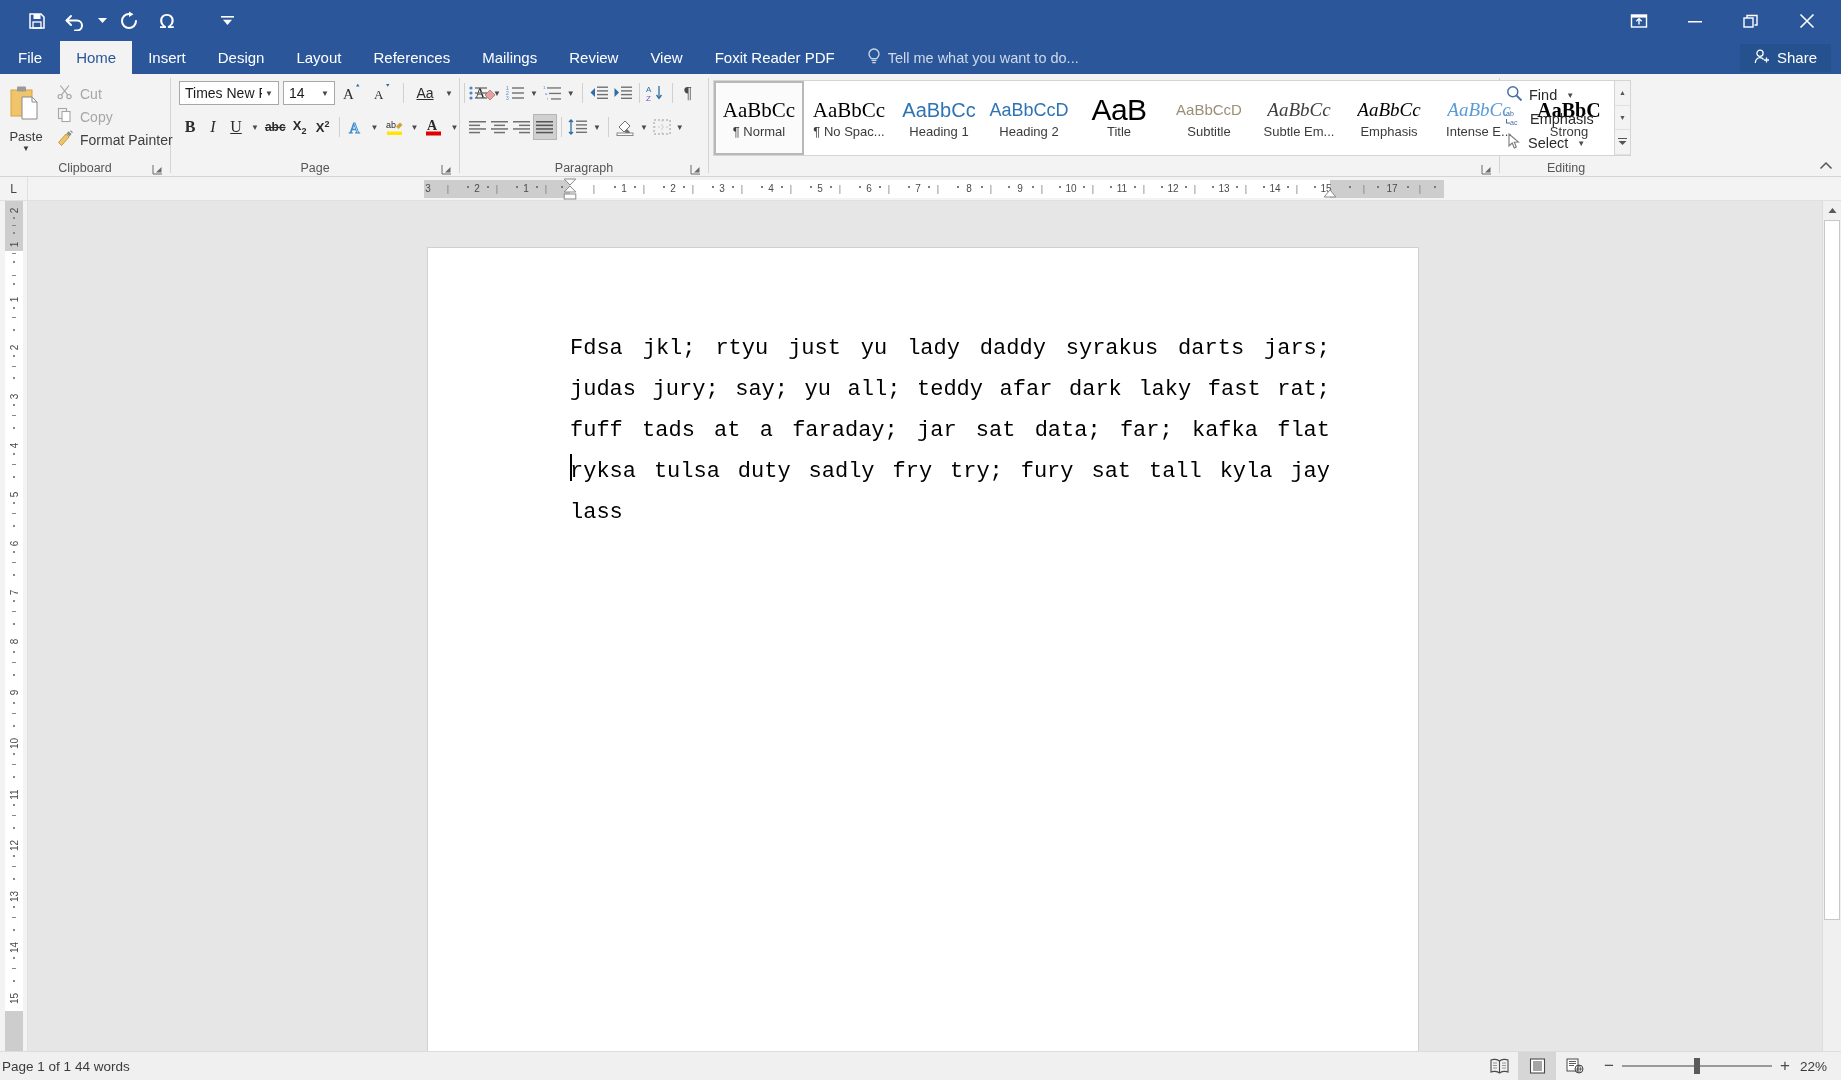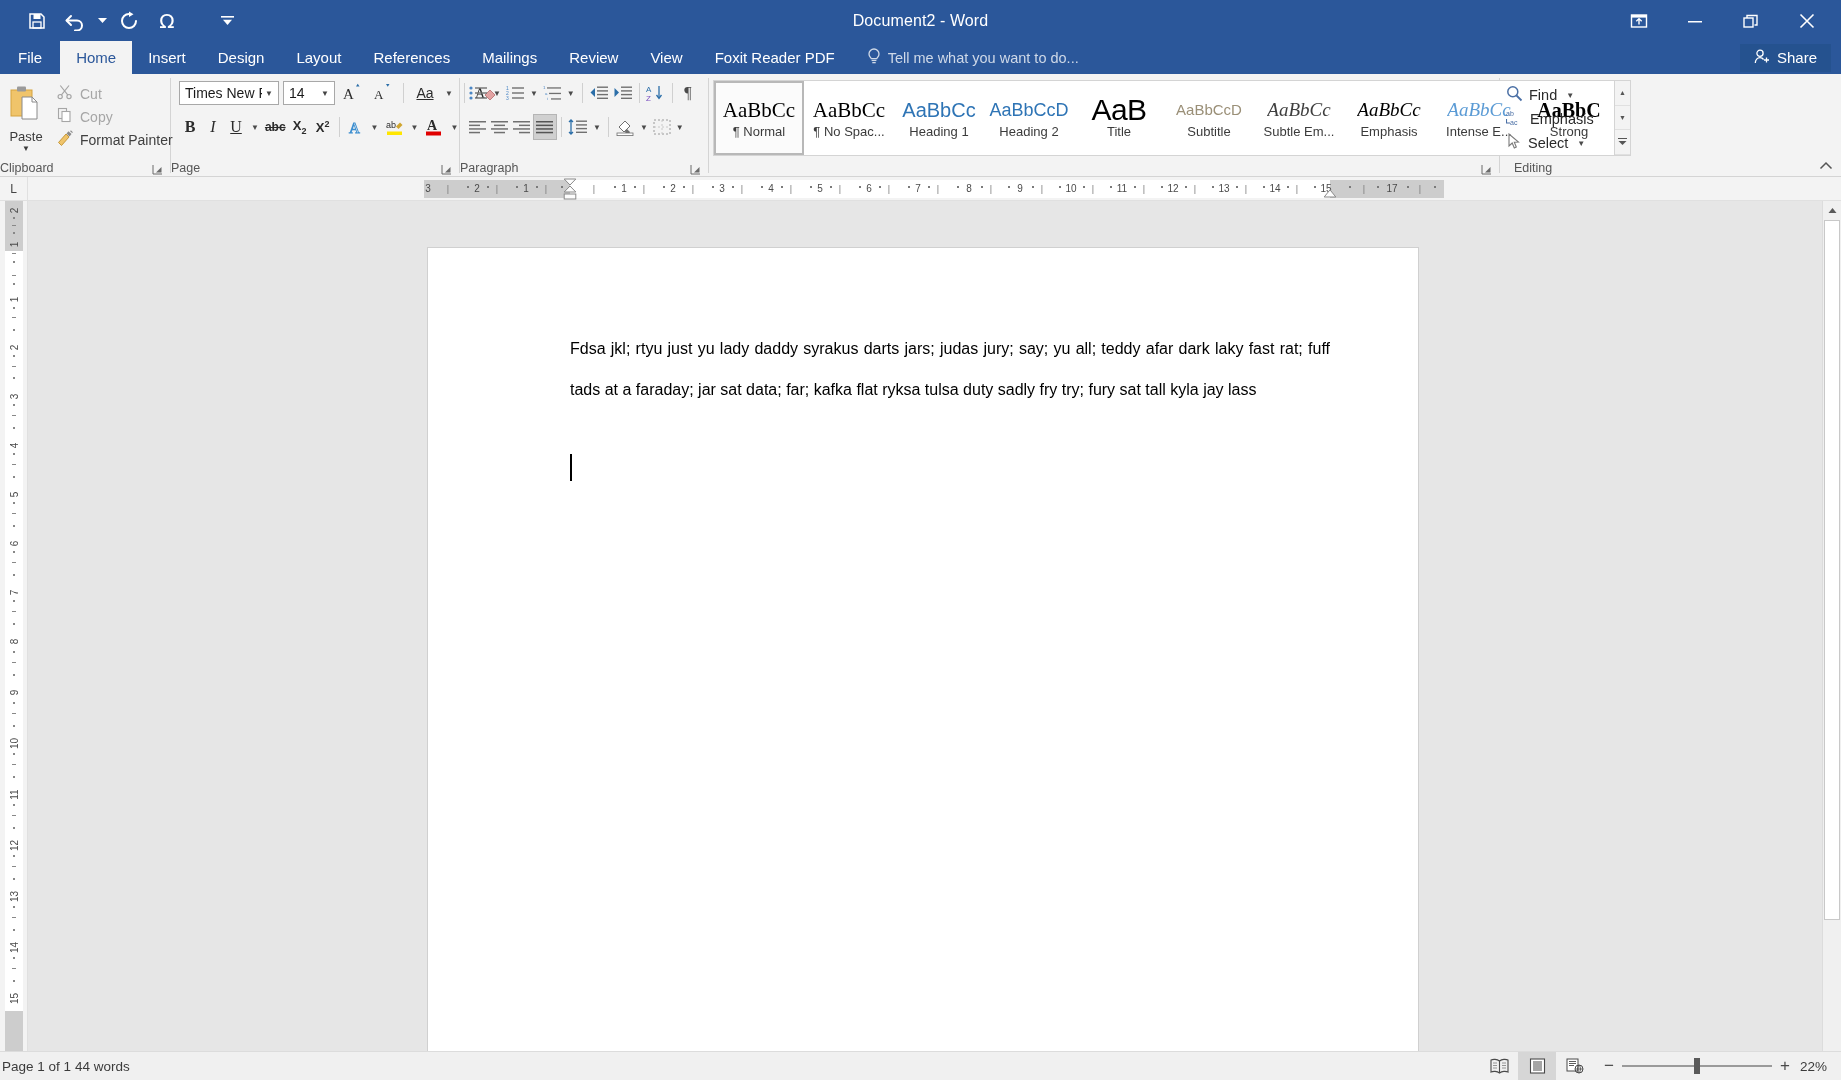--- a/index.html
+++ b/index.html
@@ -59,21 +59,21 @@
   }
 
   
   .ribbon {
     height: 103px; background: #f3f3f3; border-bottom: 1px solid #d4d4d4;
     display: flex; flex: 0 0 103px; position: relative;
   }
   .group { position: relative; height: 103px; display: flex; flex-direction: column; }
   .group-body { flex: 1; display: flex; align-items: flex-start; padding-top: 5px; }
   .group-label {
-    height: 18px; font-size: 12.5px; color: #565656; 
+    height: 18px; font-size: 12.5px; color: #565656; text-align: center;
     position: relative; line-height: 18px;
   }
   .group-launcher {
     position: absolute; right: 6px; bottom: 1px; width: 12px; height: 12px;
     color: #6b6b6b; font-size: 10px; line-height: 12px;
   }
   .gsep { width: 1px; background: #d4d4d4; margin: 4px 0 2px 0; height: 95px; align-self: flex-start; }
 
   
   .clip-group { width: 170px; }
@@ -197,21 +197,21 @@
   .vr-dot { position: absolute; left: 13px; width: 2px; height: 2px; background: #888; }
   .vr-dash { position: absolute; left: 12px; width: 4px; height: 1px; background: #888; }
 
   .doc-area { flex: 1; position: relative; overflow: hidden; background: #e6e6e6; }
   .page {
     position: absolute; left: 400px; top: 47px; width: 990px; height: 813px;
     background: #ffffff; box-shadow: 0 0 0 1px #d0d0d0;
   }
   .doc-text {
     position: absolute; left: 142px; top: 80px; width: 760px;
-    font-family: Liberation Sans, sans-serif; font-size: 16px; line-height: 41px;
+    font-family: Liberation Mono, monospace; font-size: 22px; line-height: 41px;
     color: #000000; text-align: justify;
   }
   .doc-text p { margin: 0; }
   .caret-line {
     position: absolute; left: 142px; top: 206px; width: 1.5px; height: 27px;
     background: #000000;
   }
 
   
   .vscroll {
@@ -286,21 +286,20 @@
         <span style="font-size:20px;color:#fff;font-family:'DejaVu Sans',sans-serif;">Ω</span>
       </div>
       <div class="qat-btn" style="margin-left:22px;">
         <svg width="13" height="10" viewBox="0 0 13 10">
             <rect x="0" y="0" width="13" height="1.6" fill="#fff"></rect>
             <path d="M2 3.8 L6.5 9 L11 3.8z" fill="#fff"></path>
           </svg>
       </div>
     </div>
 
-    <div class="title-text">Document2 - Word</div>
 
     <div class="win-controls">
       <div class="win-btn">
         <svg width="18" height="16" viewBox="0 0 18 16">
             <rect x="1.5" y="2" width="15" height="12" fill="none" stroke="#fff" stroke-width="1.4"></rect>
             <rect x="1.5" y="2" width="15" height="2.6" fill="#fff"></rect>
             <path d="M9 11.5 L9 6 M6.3 8.2 L9 5.6 L11.7 8.2" stroke="#fff" stroke-width="1.4" fill="none"></path>
           </svg>
       </div>
       <div class="win-btn">

